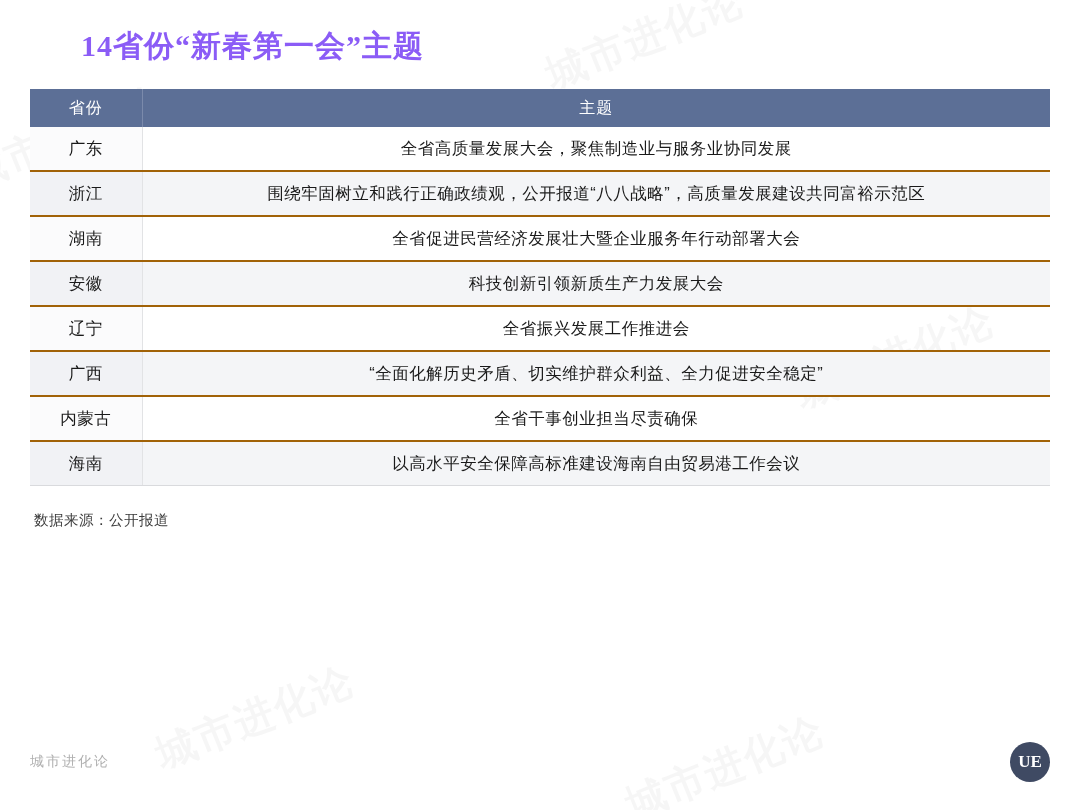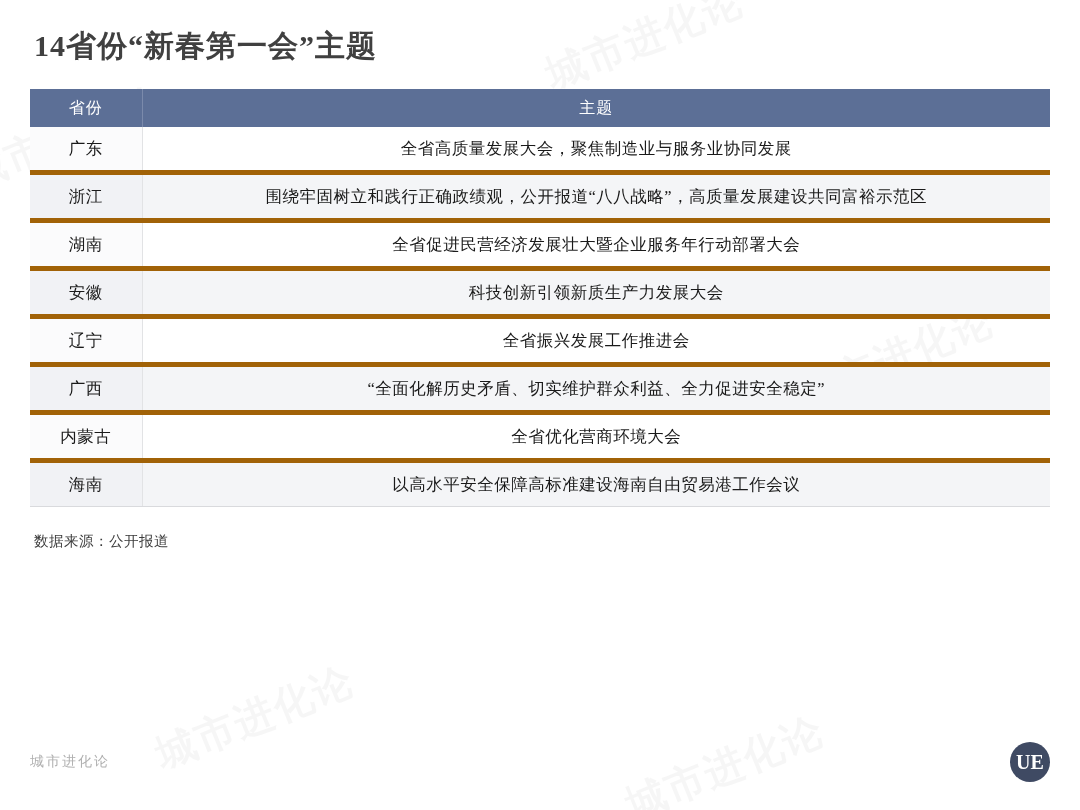--- a/index.html
+++ b/index.html
@@ -39,56 +39,57 @@
     transform: rotate(-22deg);
     white-space: nowrap;
     letter-spacing: 2px;
   }
   .title {
     position: relative;
     z-index: 2;
     font-family: "Liberation Serif", serif;
     font-size: 30px;
     font-weight: bold;
-    color: #404040;
+    color: #8b5cf6;
     letter-spacing: 1px;
     padding-top: 26px;
     padding-left: 4px;
+    margin-left: 47px;
   }
   .table-wrap {
     position: relative;
     z-index: 2;
     margin-top: 22px;
   }
   table.data-table {
     width: 1020px;
     border-collapse: collapse;
     table-layout: fixed;
-    font-family: Liberation Serif, serif;
+    font-family: Liberation Sans, sans-serif;
   }
   table.data-table thead th {
     background: #5c6f96;
     color: #ffffff;
     font-weight: normal;
     font-size: 16px;
     height: 38px;
     line-height: 38px;
     padding: 0;
     text-align: center;
     letter-spacing: 1px;
   }
   table.data-table thead th.col-prov {
     width: 112px;
     border-right: 1px solid #7b8aab;
   }
   table.data-table tbody td {
     height: 43px;
     font-size: 16.5px;
     padding: 0 6px;
-    border-bottom: 5px solid #a16207;
+    border-bottom: 2px solid #a16207;
     color: #1a1a1a;
     letter-spacing: 0.5px;
   }
   table.data-table tbody td.prov {
     width: 112px;
     text-align: center;
     border-right: 1px solid #e2e3e5;
     background: #fbfbfc;
     font-size: 16.5px;
   }
@@ -134,21 +135,21 @@
   .logo {
     width: 40px;
     height: 40px;
     border-radius: 50%;
     background: #3f4a63;
     color: #ffffff;
     display: flex;
     align-items: center;
     justify-content: center;
     font-family: "Liberation Serif", serif;
-    font-size: 20px;
+    font-size: 17px;
     font-weight: bold;
     letter-spacing: 0px;
   }
 </style>
 </head>
 <body>
 
 <div class="page">
 
   <div class="watermark-layer">
@@ -193,21 +194,21 @@
         <tr>
           <td class="prov">辽宁</td>
           <td class="theme">全省振兴发展工作推进会</td>
         </tr>
         <tr class="alt">
           <td class="prov">广西</td>
           <td class="theme">“全面化解历史矛盾、切实维护群众利益、全力促进安全稳定”</td>
         </tr>
         <tr>
           <td class="prov">内蒙古</td>
-          <td class="theme">全省优化营商环境大会</td>
+          <td class="theme">全省干事创业担当尽责确保</td>
         </tr>
         <tr class="alt">
           <td class="prov">海南</td>
           <td class="theme">以高水平安全保障高标准建设海南自由贸易港工作会议</td>
         </tr>
       </tbody>
     </table>
   </div>
 
   <div class="source">数据来源：公开报道</div>

